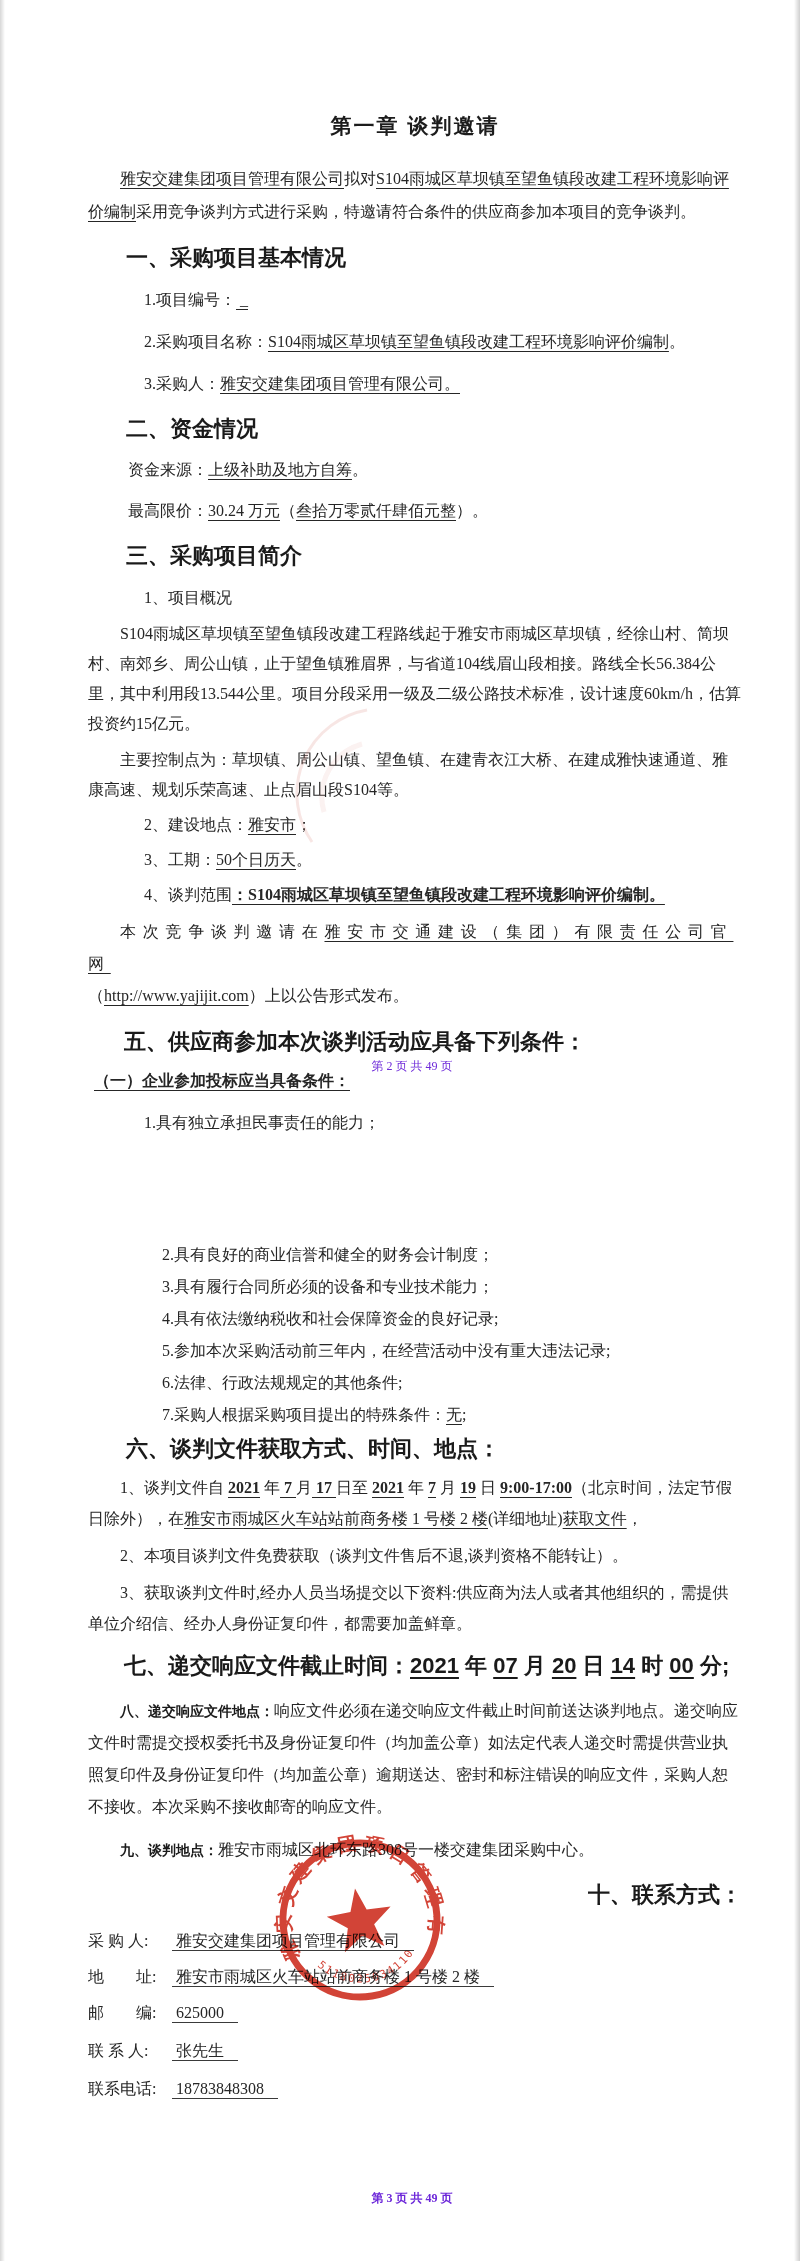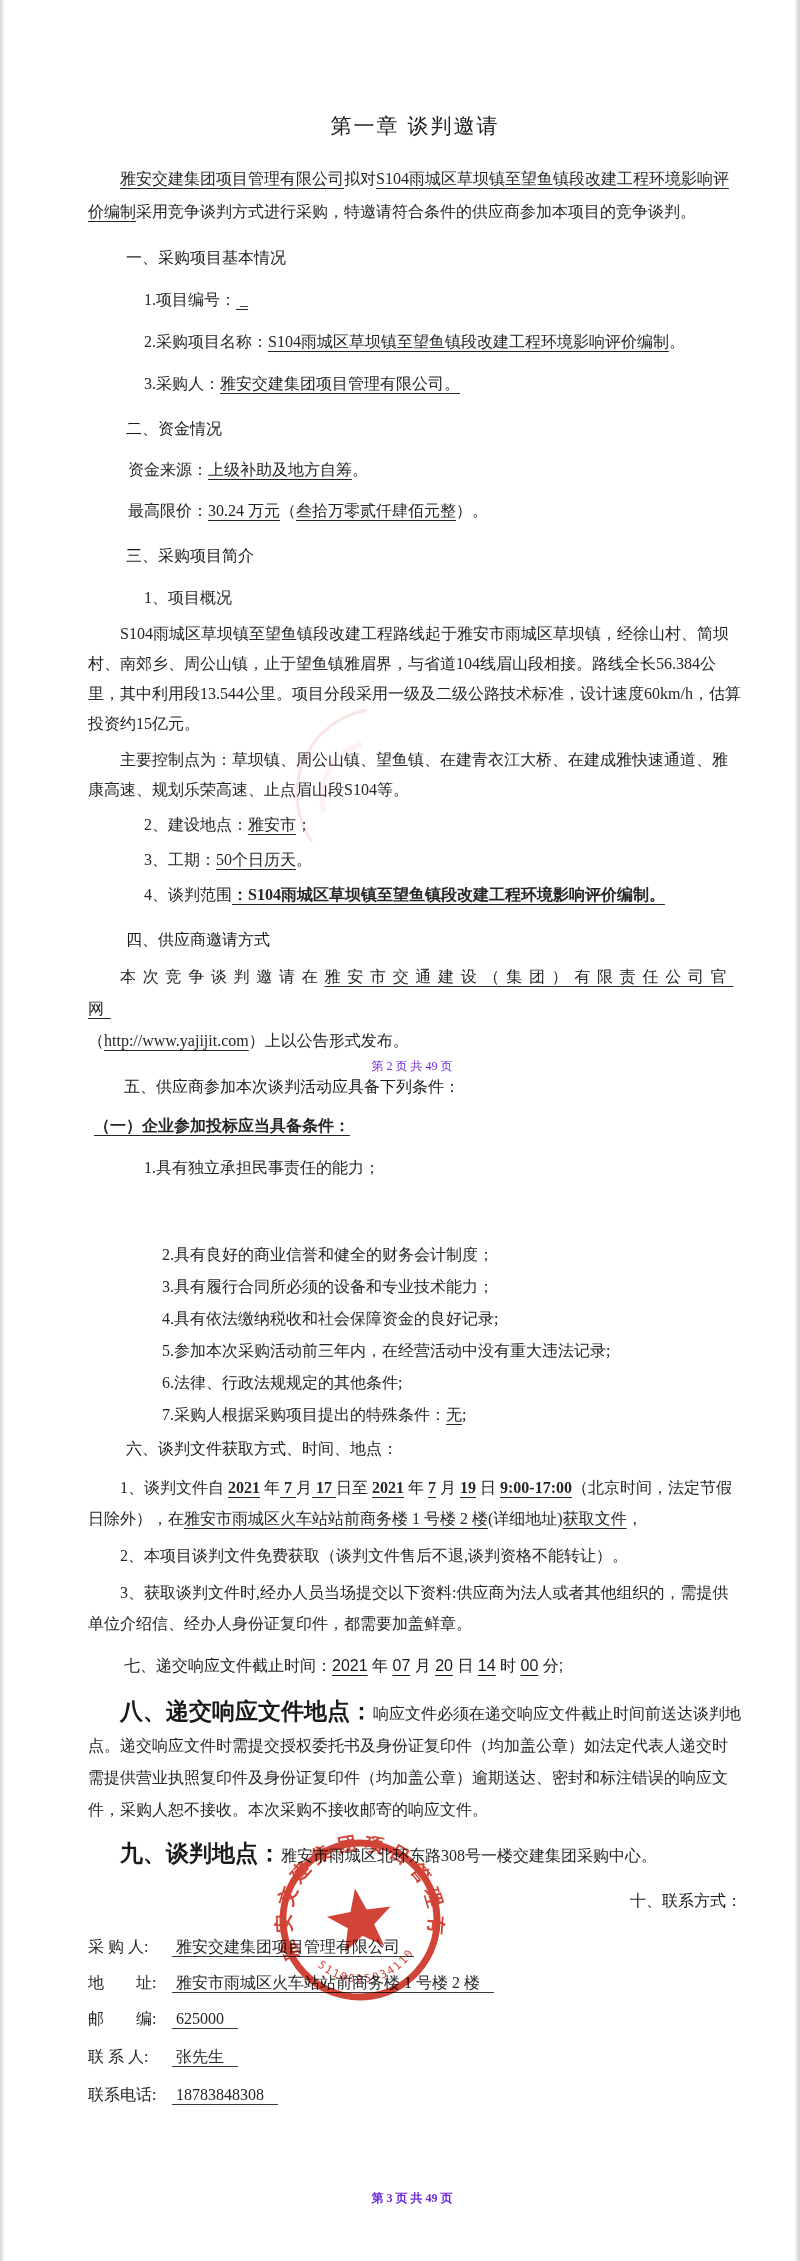--- a/index.html
+++ b/index.html
@@ -9,34 +9,34 @@
     color:#262626;overflow:hidden;
   }
   .page::before{content:'';position:absolute;left:0;top:0;bottom:0;width:5px;
     background:linear-gradient(to right,#d7d7d7,#ffffff);}
   .page::after{content:'';position:absolute;right:0;top:0;bottom:0;width:6px;
     background:linear-gradient(to left,#cfcfcf,#ffffff);}
   .pg{position:absolute;left:0;width:800px;padding:0 58px 0 88px;box-sizing:border-box;}
   .pg1{top:0;padding-top:112px;}
   .pg2{top:1238px;}
   h1.title{font-family:"Liberation Sans","DejaVu Sans",sans-serif;
-    font-size:21px;font-weight:400;text-align:center;margin:0 0 22px 0;color:#1c1c1c;letter-spacing:2px;}
+    font-size:21px;font-weight:700;text-align:center;margin:0 0 22px 0;color:#1c1c1c;letter-spacing:2px;}
   h2.h{font-family:"Liberation Sans","DejaVu Sans",sans-serif;
-    font-size:16px;font-weight:400;color:#1a1a1a;margin:15px 0 0 0;padding-left:38px;line-height:30px;}
+    font-size:22px;font-weight:700;color:#1a1a1a;margin:15px 0 0 0;padding-left:38px;line-height:30px;}
   p{margin:0;font-size:16px;line-height:30px;}
   p.para{text-indent:2em;margin-top:6px;}
   p.item{margin-left:56px;margin-top:12px;}
   p.item2{margin-left:56px;margin-top:5px;}
   p.fund{margin-left:40px;margin-top:11px;}
   p.sub{margin-left:6px;margin-top:9px;font-weight:600;}
   p.cond{margin-left:74px;margin-top:1px;line-height:31px;}
   u{text-decoration:underline;text-underline-offset:4px;}
   .b{font-weight:700;}
   .ls{letter-spacing:0.42em;}
-  .inhead{font-family:"Liberation Sans","DejaVu Sans",sans-serif;font-weight:700;font-size:23px;color:#1a1a1a;}
+  .inhead{font-family:"Liberation Sans","DejaVu Sans",sans-serif;font-weight:700;font-size:14px;color:#1a1a1a;}
   .contacts{margin-top:16px;}
   .crow{margin-top:0;line-height:30px;margin-bottom:6px;}
   .lbl{white-space:pre-wrap;display:inline-block;min-width:84px;}
   .uv{border-bottom:1px solid #3a3a3a;padding:0 14px 1px 4px;}
   .footer{position:absolute;left:12px;width:100%;text-align:center;font-size:12px;color:#6d28d9;}
   .f2{top:1058px;}
   .f3{top:2190px;font-weight:bold;}
   .stamp{position:absolute;left:270px;top:1830px;mix-blend-mode:multiply;opacity:.93;
     transform:rotate(-9deg);}
   .ghost{position:absolute;left:272px;top:692px;opacity:.8;}
@@ -61,21 +61,20 @@
     <p class="fund"><span>最高限价：</span><u>30.24 万元</u><span>（</span><u>叁拾万零贰仟肆佰元整</u><span>）。</span></p>
 
     <h2 class="h">三、采购项目简介</h2>
     <p class="item2" style="margin-top:12px;">1、项目概况</p>
     <p class="para">S104雨城区草坝镇至望鱼镇段改建工程路线起于雅安市雨城区草坝镇，经徐山村、简坝村、南郊乡、周公山镇，止于望鱼镇雅眉界，与省道104线眉山段相接。路线全长56.384公里，其中利用段13.544公里。项目分段采用一级及二级公路技术标准，设计速度60km/h，估算投资约15亿元。</p>
     <p class="para">主要控制点为：草坝镇、周公山镇、望鱼镇、在建青衣江大桥、在建成雅快速通道、雅康高速、规划乐荣高速、止点眉山段S104等。</p>
     <p class="item2"><span>2、建设地点：</span><u>雅安市</u><span>；</span></p>
     <p class="item2"><span>3、工期：</span><u>50个日历天</u><span>。</span></p>
     <p class="item2"><span>4、谈判范围</span><u class="b">：S104雨城区草坝镇至望鱼镇段改建工程环境影响评价编制。</u></p>
 
-    <h2 class="h">四、供应商邀请方式</h2>
     <p class="para" style="line-height:32px;"><span class="ls">本次竞争谈判邀请在</span><u class="ls">雅安市交通建设（集团）有限责任公司官网</u><br><span>（</span><u>http://www.yajijit.com</u><span>）上以公告形式发布。</span></p>
 
     <h2 class="h" style="padding-left:36px;">五、供应商参加本次谈判活动应具备下列条件：</h2>
     <p class="sub"><u>（一）企业参加投标应当具备条件：</u></p>
     <p class="item">1.具有独立承担民事责任的能力；</p>
   </div>
 
   <div class="footer f2">第 2 页 共 49 页</div>
 
   <div class="pg pg2">

